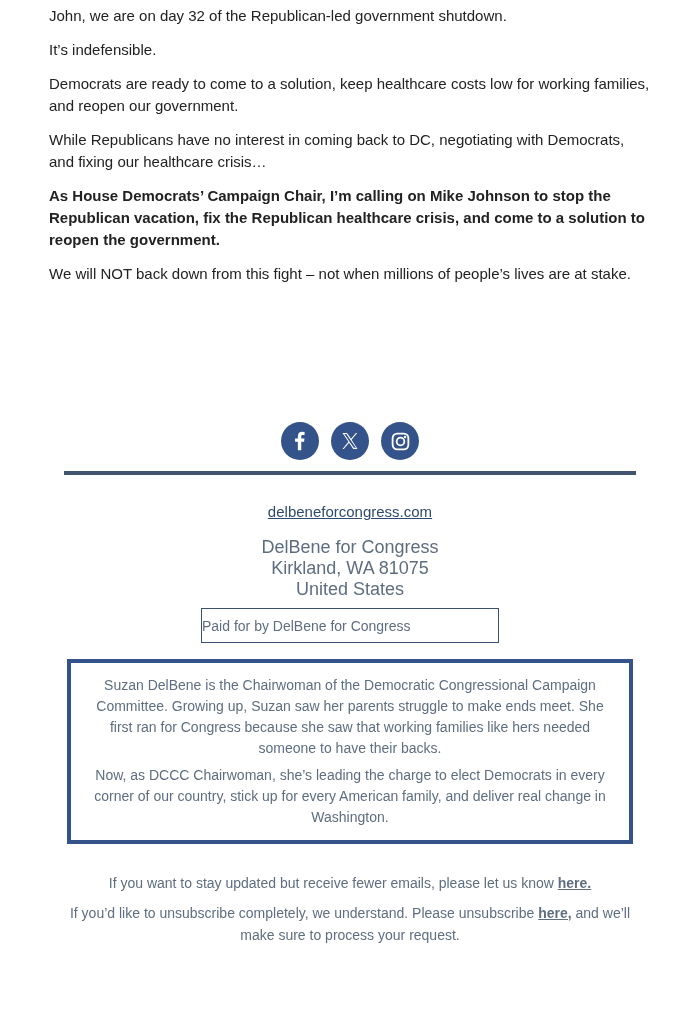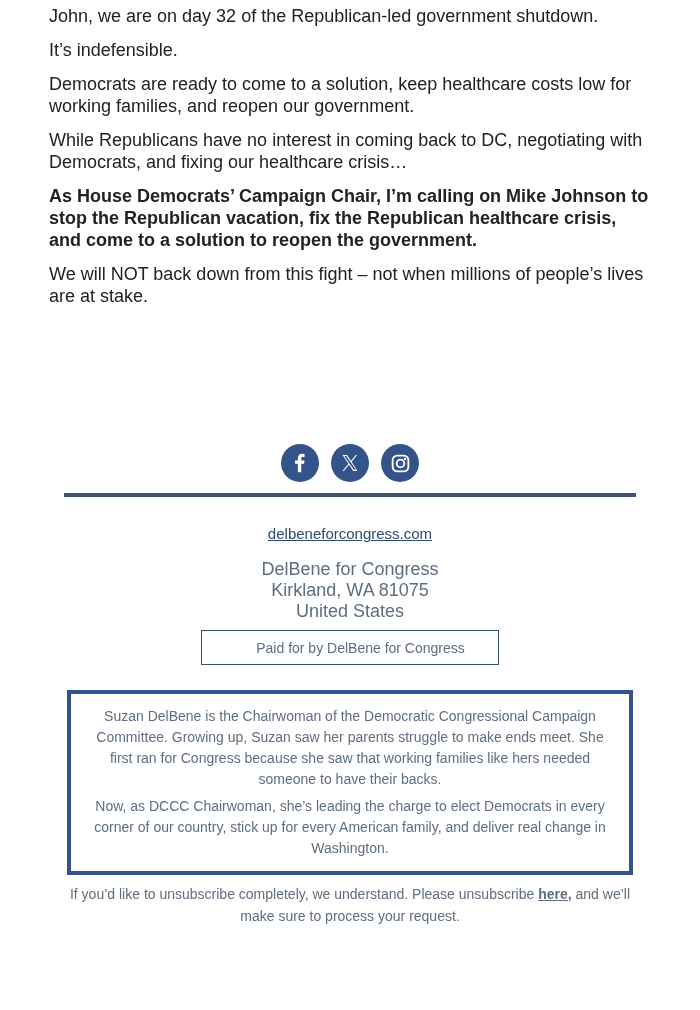--- a/index.html
+++ b/index.html
@@ -8,42 +8,42 @@
     --link-navy:#2e4a6e;
     --muted-text:#5e6e80;
     --body-text:#222222;
   }
   *{box-sizing:border-box;}
   html,body{margin:0;padding:0;background:#ffffff;}
   body{font-family:"Liberation Sans", sans-serif;}
   .page{width:700px;height:1010px;background:#ffffff;overflow:hidden;margin:0 auto;}
 
   
-  .message{padding:5px 47px 0 49px;font-size:18px;line-height:22px;color:var(--body-text);}
+  .message{padding:5px 47px 0 49px;font-size:15px;line-height:22px;color:var(--body-text);}
   .message p{margin:0 0 12px 0;}
   .message p.bold{font-weight:bold;}
 
   
   .social-row{margin-top:137px;display:flex;justify-content:center;gap:12px;}
   .social-btn{width:38px;height:38px;border-radius:50%;background:var(--accent-navy);
     display:flex;align-items:center;justify-content:center;text-decoration:none;cursor:pointer;}
   .social-btn svg{display:block;}
 
   
   .divider{margin:11px auto 0 auto;width:572px;height:4px;background:var(--divider-navy);}
 
   
   .footer{text-align:center;color:var(--muted-text);}
   .site-link{display:inline-block;margin-top:28px;font-size:15px;font-weight:normal;
     color:var(--link-navy);text-decoration:underline;cursor:pointer;}
   .site-link-wrap{text-align:center;}
   .address{margin-top:16px;font-size:18px;line-height:21px;color:var(--muted-text);}
   .paid-box{margin:8px auto 0 auto;width:298px;height:35px;border:1px solid #3a506e;
-    display:flex;align-items:center;justify-content:center;font-size:14px;color:var(--muted-text);padding-left:21px;}
-  .bio-box{margin:25px auto 0 auto;width:566px;border:4px solid var(--accent-navy);
+    display:flex;align-items:center;font-size:14px;color:var(--muted-text);}
+  .bio-box{margin:16px auto 0 auto;width:566px;border:4px solid var(--accent-navy);
     padding:6px 22px;font-size:14px;line-height:21px;color:var(--muted-text);text-align:center;}
   .bio-box p{margin:6px 0;}
   .footnote{margin:0 auto;max-width:578px;font-size:14px;line-height:22px;
     color:var(--muted-text);text-align:center;}
   .footnote.first{margin-top:28px;}
   .footnote.second{margin-top:8px;}
   .inline-link{font-weight:bold;text-decoration:underline;color:var(--muted-text);cursor:pointer;}
 </style>
 </head>
 <body>
@@ -94,17 +94,18 @@
 
     <div class="paid-box">
       <span>Paid for by DelBene for Congress</span>
     </div>
 
     <div class="bio-box">
       <p>Suzan DelBene is the Chairwoman of the Democratic Congressional Campaign Committee. Growing up, Suzan saw her parents struggle to make ends meet. She first ran for Congress because she saw that working families like hers needed someone to have their backs.</p>
       <p>Now, as DCCC Chairwoman, she’s leading the charge to elect Democrats in every corner of our country, stick up for every American family, and deliver real change in Washington.</p>
     </div>
 
+    <p class="footnote first"><span>If you want to stay updated but receive fewer emails, please let us know </span><a class="inline-link">here.</a></p>
 
     <p class="footnote second"><span>If you’d like to unsubscribe completely, we understand. Please unsubscribe </span><a class="inline-link">here,</a><span> and we’ll make sure to process your request.</span></p>
   </div>
 
 </div>
 
 </body></html>

